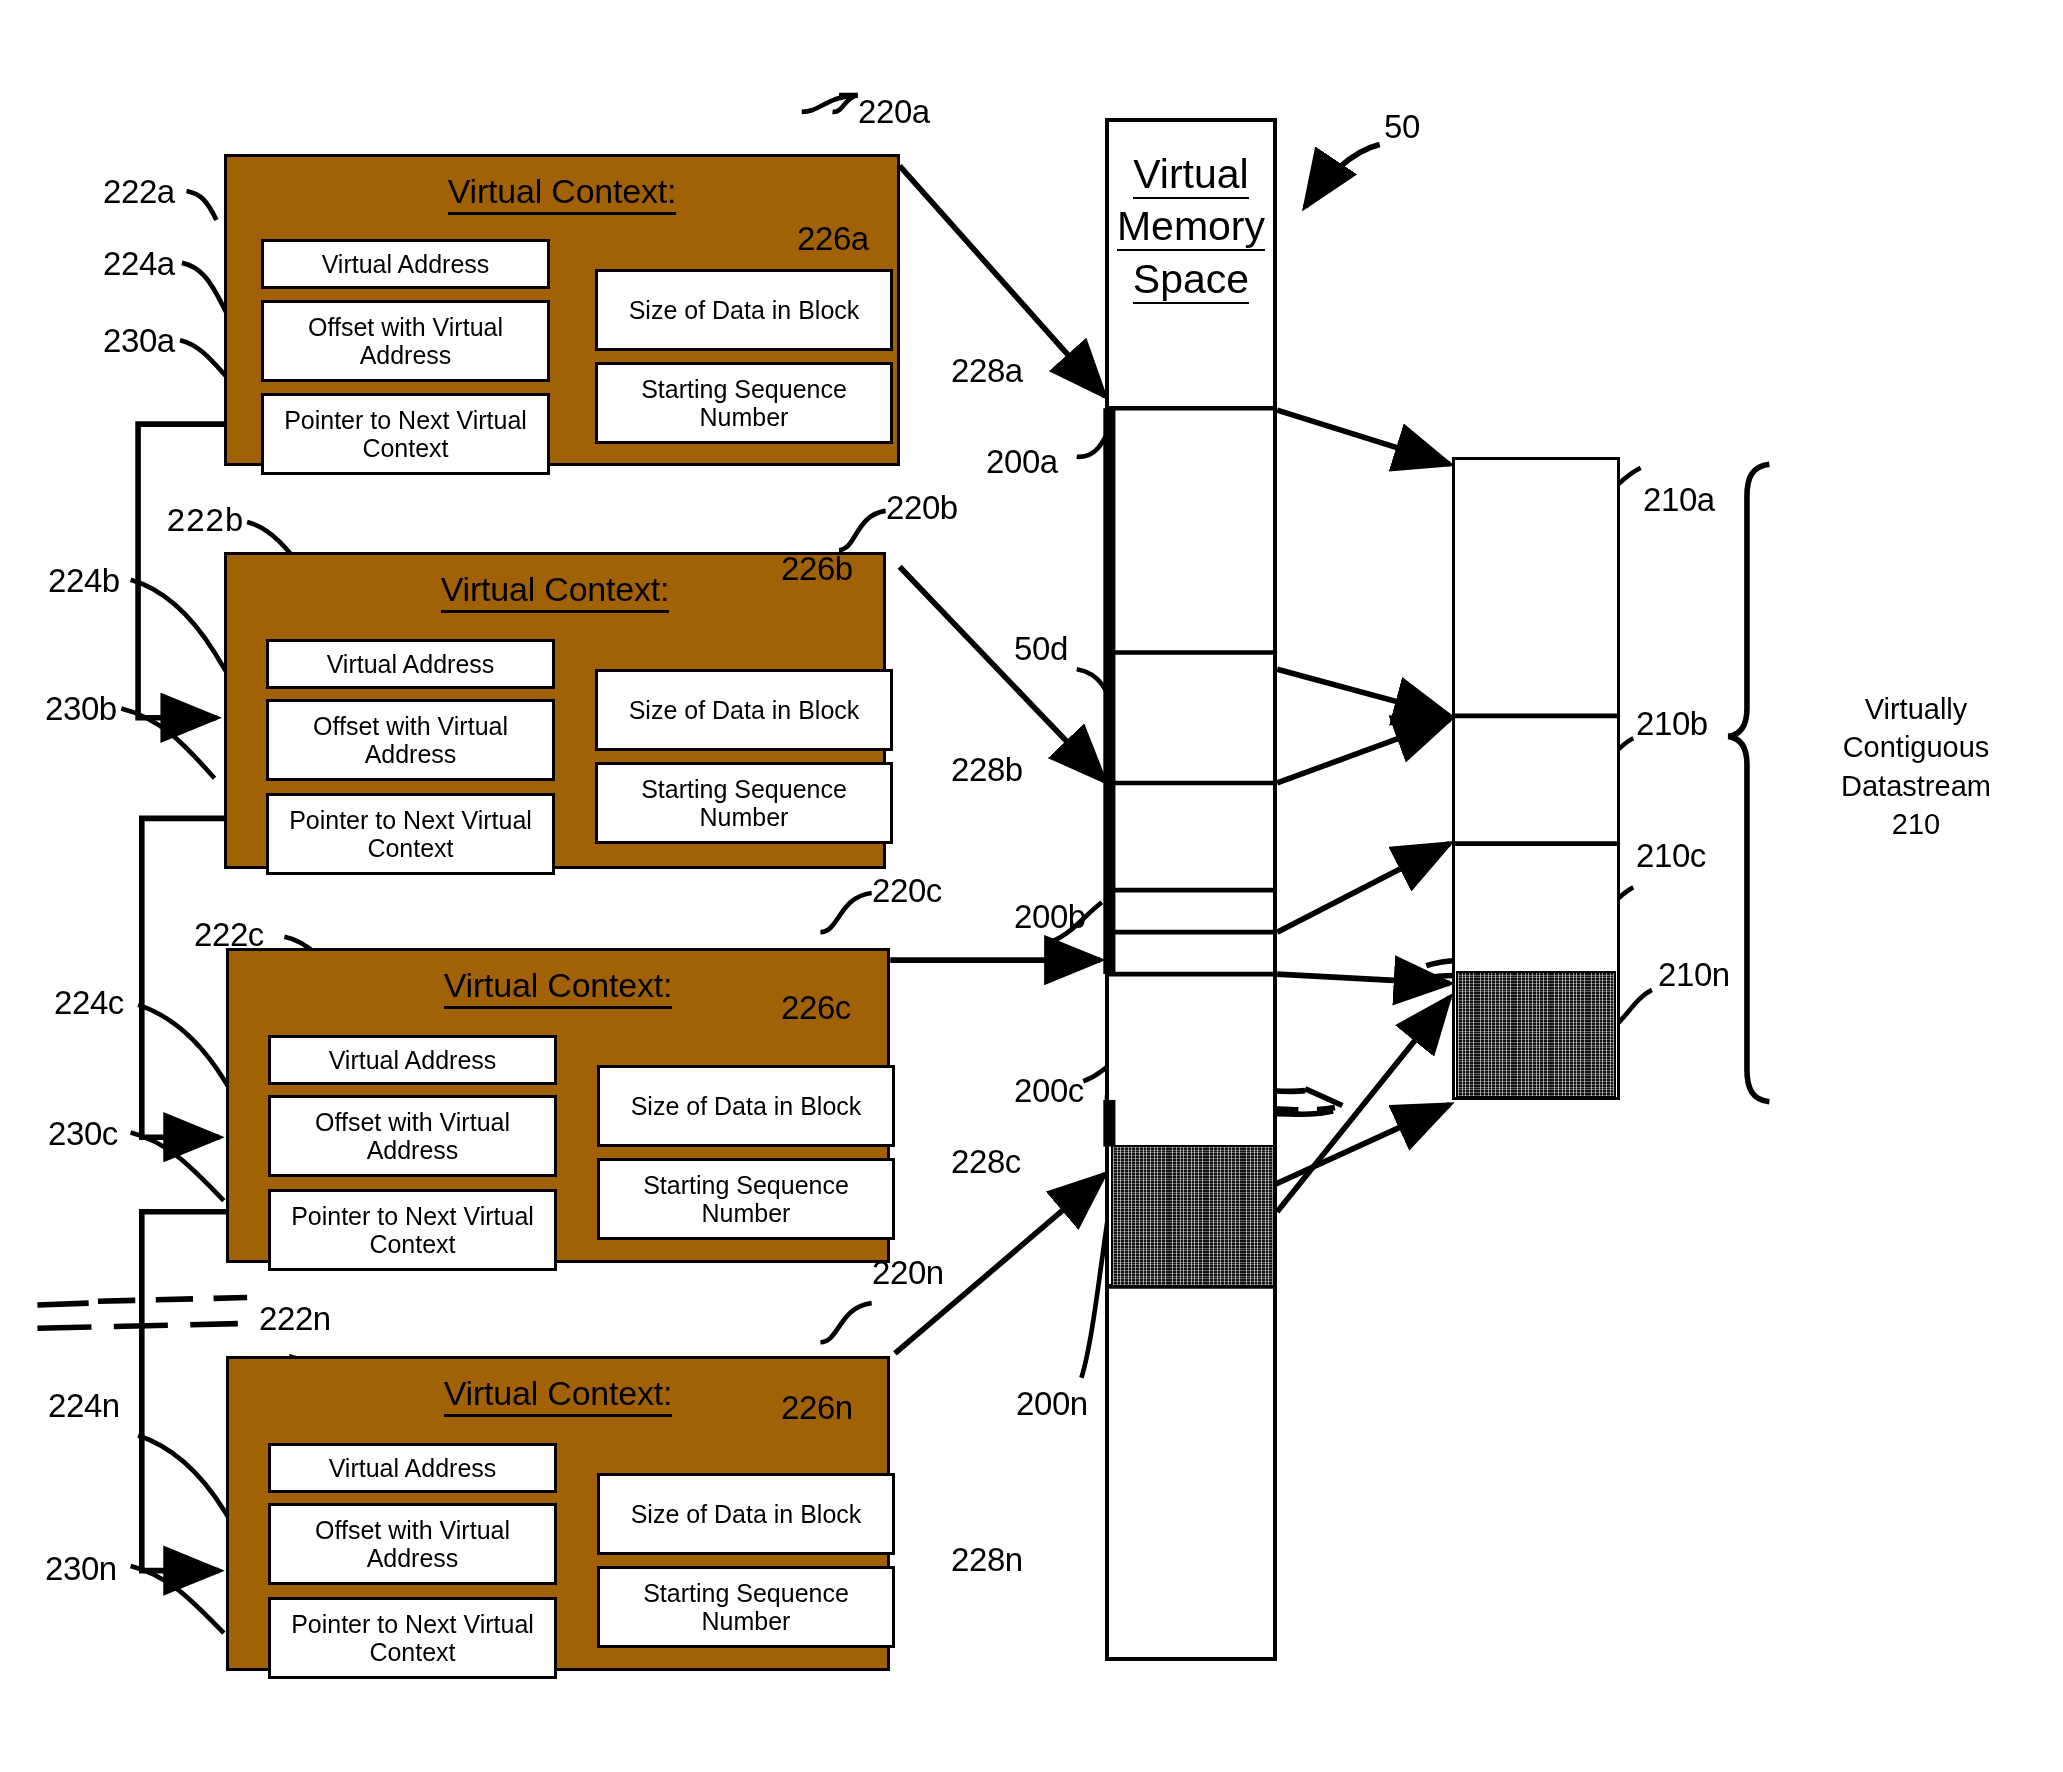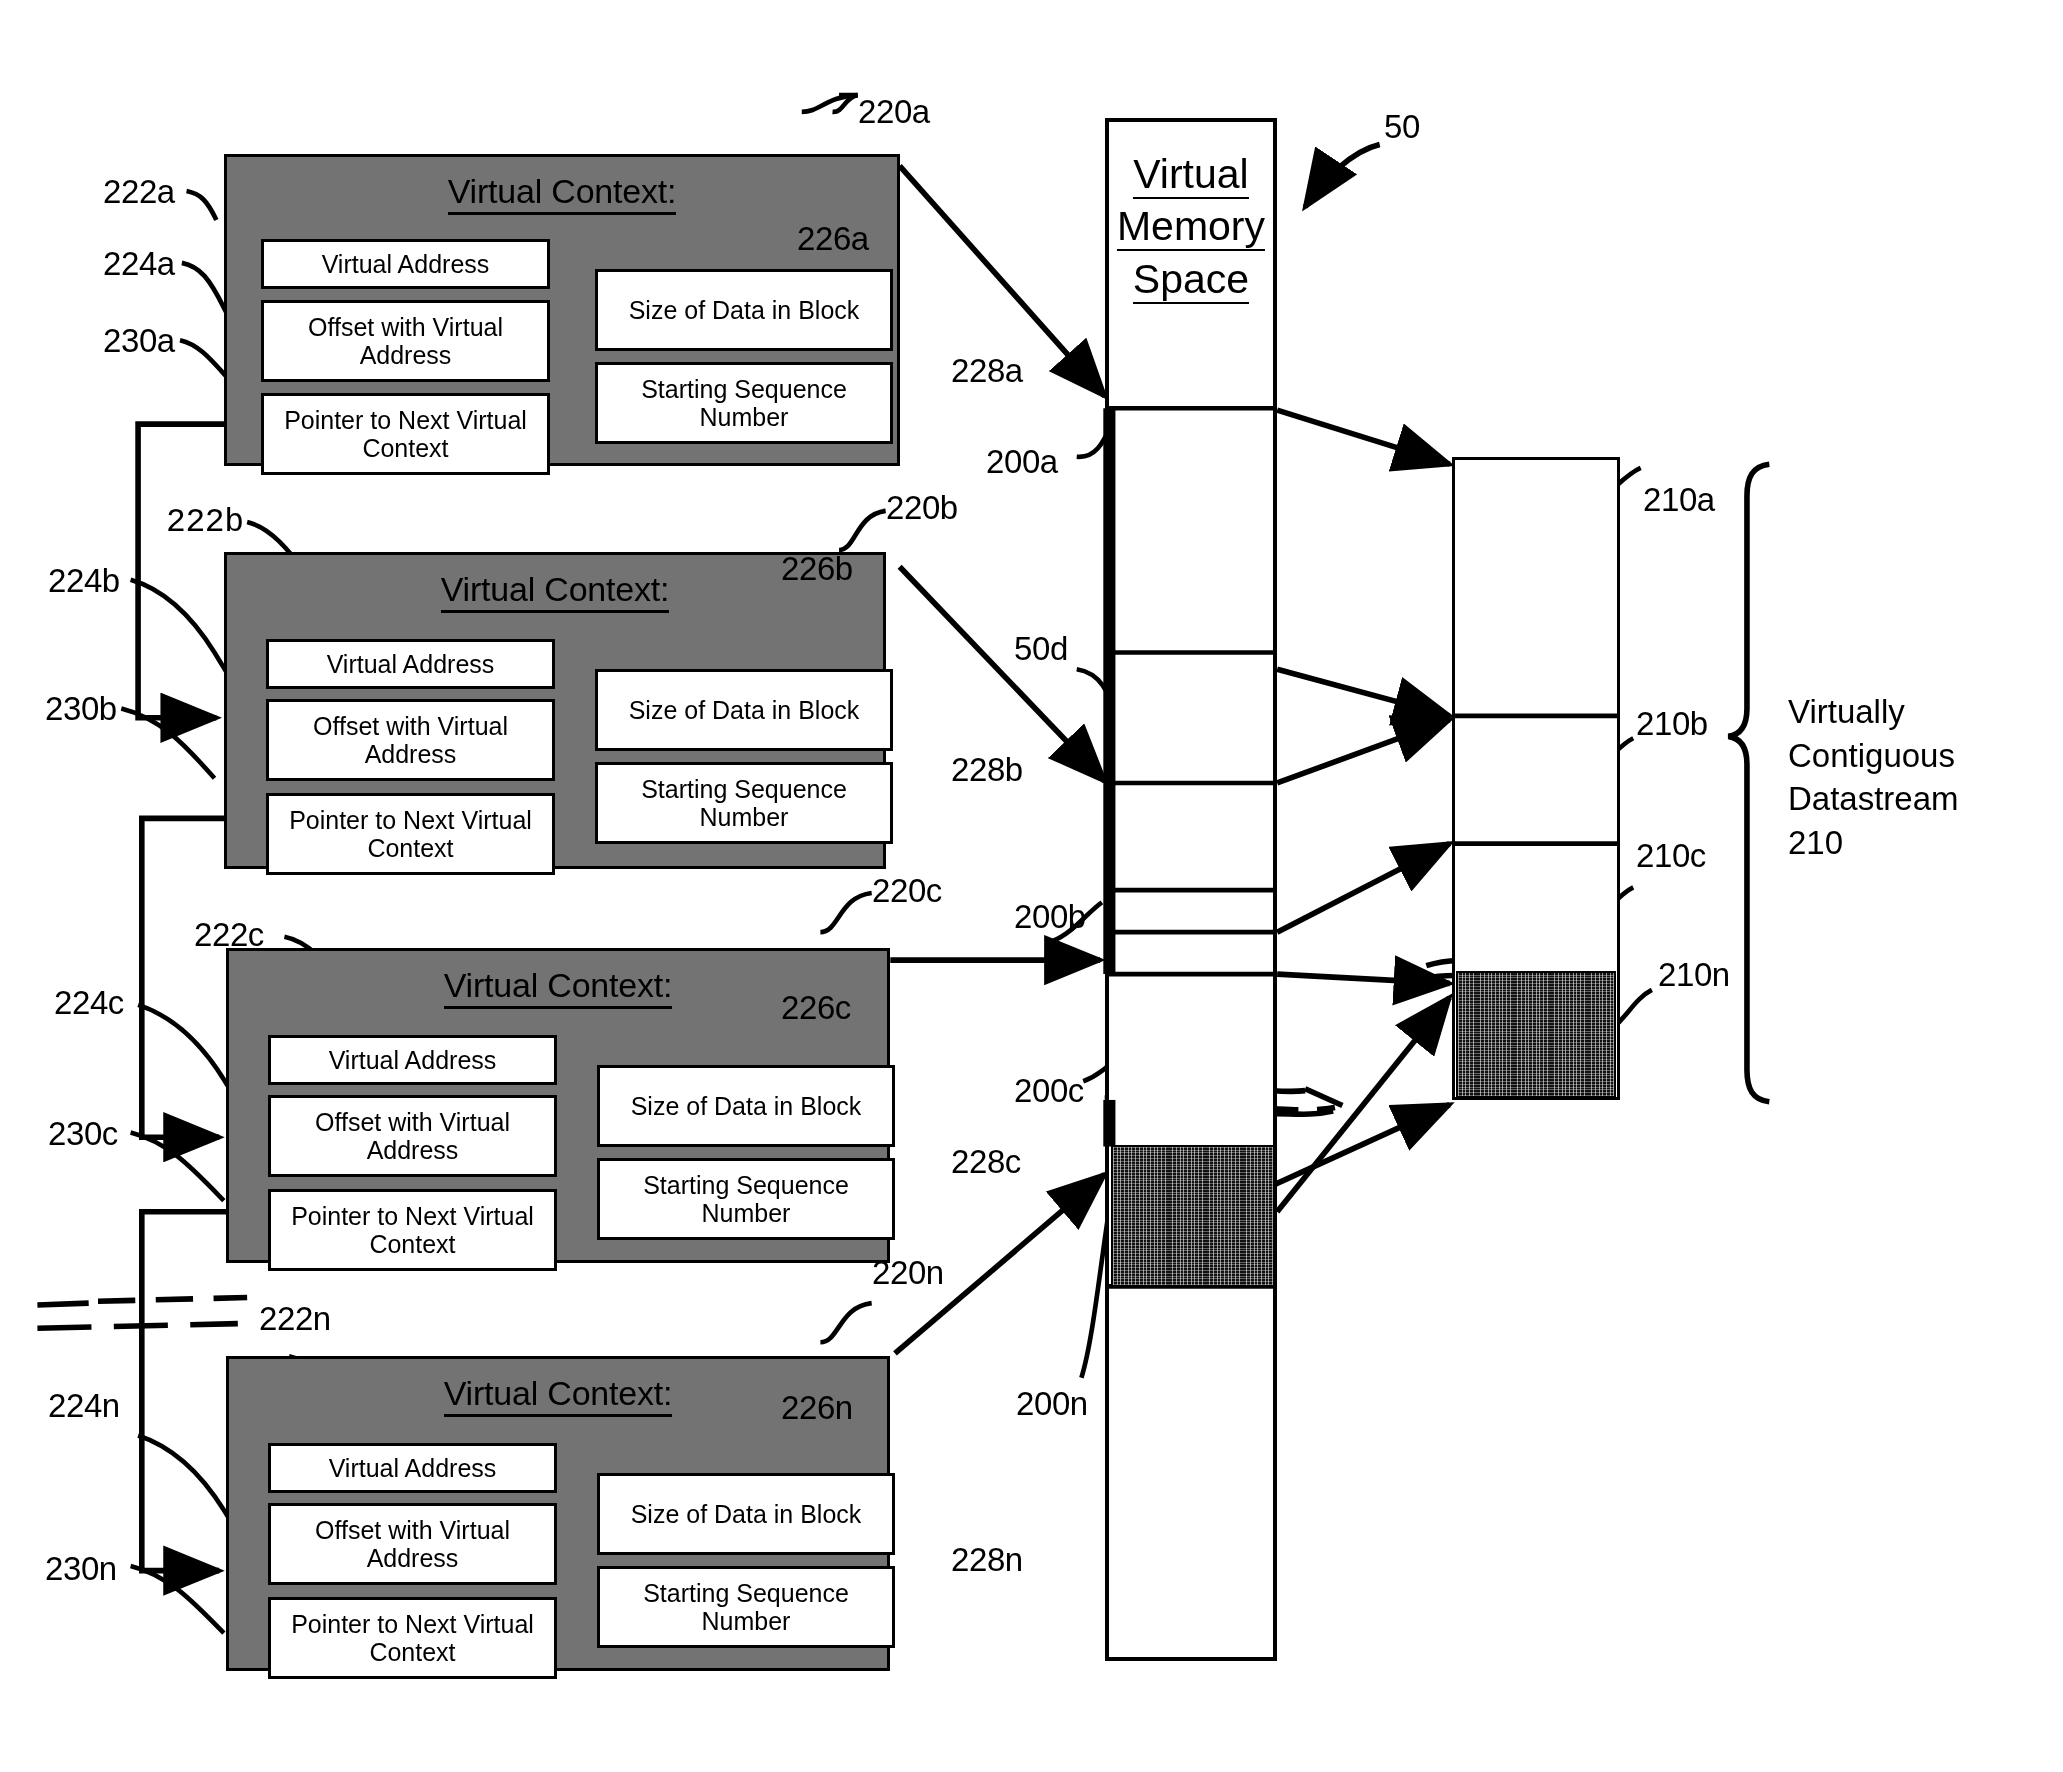--- a/index.html
+++ b/index.html
@@ -23,21 +23,21 @@
     left: 0;
     top: 0;
     width: 2064px;
     height: 1772px;
     pointer-events: none;
   }
   
   .vc-card {
     position: absolute;
     border: 3.7px solid #000;
-    background: #737373;
+    background: #a16207;
     box-sizing: border-box;
   }
   .vc-title {
     position: absolute;
     left: 0;
     right: 0;
     text-align: center;
     font-size: 34px;
     line-height: 1.05;
     letter-spacing: -0.2px;
@@ -96,22 +96,22 @@
     position: absolute;
     background-color: #111;
     background-image:
       repeating-linear-gradient(90deg, rgba(255,255,255,.55) 0 0.9px, rgba(255,255,255,0) 0.9px 3.7px),
       repeating-linear-gradient(0deg, rgba(255,255,255,.35) 0 0.9px, rgba(255,255,255,0) 0.9px 2.8px);
     border: 2.8px solid #000;
     box-sizing: border-box;
   }
   .side-label {
     position: absolute;
-    text-align: left;
-    font-size: 33px;
+    text-align: center;
+    font-size: 29px;
     line-height: 1.32;
     white-space: pre-line;
   }
 </style>
 </head>
 <body>
 
 <div id="canvas">
 
   <svg class="layer" viewBox="0 0 2214 1901">

